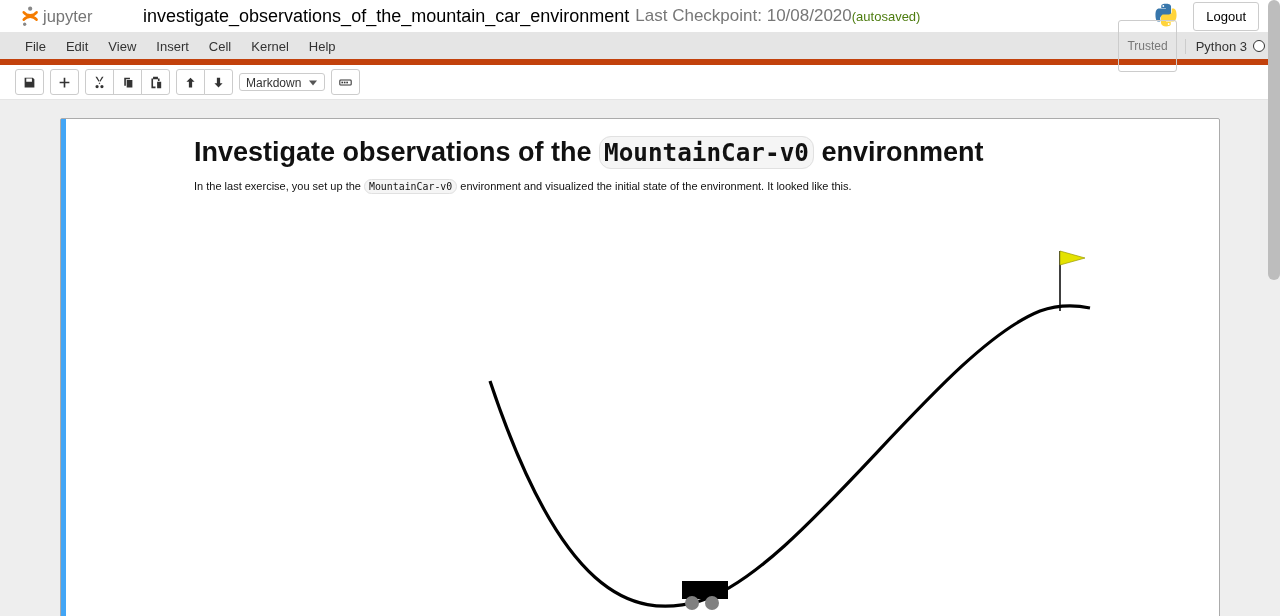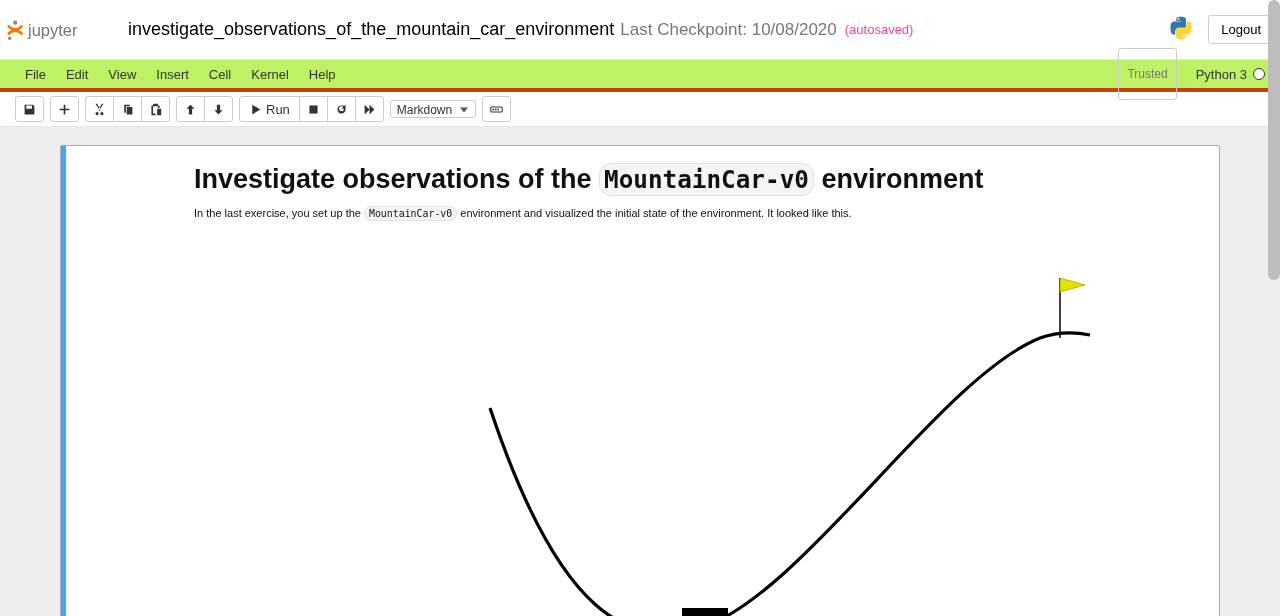--- a/index.html
+++ b/index.html
@@ -5,46 +5,45 @@
     * { box-sizing: border-box; margin: 0; padding: 0; }
     body {
       font-family: "Helvetica Neue", Helvetica, Arial, sans-serif;
       font-size: 13px;
       background: #fff;
       color: #000;
       overflow-x: hidden;
     }
     
     .header {
-      height: 60px;
-      display: flex;
-      align-items: center;
-      padding: 0 6px;
+      height: 33px;
+      display: flex;
+      align-items: center;
+      padding: 0 21px;
       border-bottom: 1px solid #e5e5e5;
       background: #fff;
     }
     .logo {
       display: flex;
       align-items: center;
       margin-right: 12px;
     }
     .logo svg { width: 110px; height: 28px; }
     .notebook-name {
       font-size: 18px;
       color: #000;
       margin-right: 6px;
     }
     .checkpoint {
       color: #777;
       font-size: 17px;
     }
     .autosave {
-      color: #ec4899;
-      font-size: 13px;
-      margin-left: 8px;
+      color: #4d7c0f;
+      font-size: 13px;
     }
     .header-right {
       margin-left: auto;
       display: flex;
       align-items: center;
       gap: 14px;
     }
     .python-icon svg { width: 26px; height: 26px; }
     .logout-btn {
       border: 1px solid #ccc;
@@ -53,22 +52,22 @@
       padding: 6px 12px;
       font-size: 13px;
       cursor: pointer;
     }
     
     .menubar {
       display: flex;
       align-items: center;
       padding: 0 15px;
       height: 32px;
-      background: #bef264;
-      border-bottom: 4px solid #c2410c;
+      background: #e5e5e5;
+      border-bottom: 6px solid #c2410c;
     }
     .menubar .menu-item {
       padding: 6px 10px;
       font-size: 13px;
       color: #333;
       cursor: pointer;
     }
     .menubar-right {
       margin-left: auto;
       display: flex;
@@ -286,43 +285,20 @@
       <svg viewBox="0 0 16 16">
           <path fill="#333" d="M8 2l5 5H10v7H6V7H3l5-5z"></path>
         </svg>
     </button>
     <button class="toolbtn">
       <svg viewBox="0 0 16 16">
           <path fill="#333" d="M8 14L3 9h3V2h4v7h3l-5 5z"></path>
         </svg>
     </button>
   </div>
-  <div class="btn-group">
-    <button class="toolbtn run-btn">
-      <svg viewBox="0 0 16 16">
-          <path fill="#333" d="M4 2l10 6-10 6V2z"></path>
-        </svg>
-      <span>Run</span>
-    </button>
-    <button class="toolbtn">
-      <svg viewBox="0 0 16 16">
-          <rect x="3" y="3" width="10" height="10" fill="#333"></rect>
-        </svg>
-    </button>
-    <button class="toolbtn">
-      <svg viewBox="0 0 16 16">
-          <path fill="#333" d="M8 3a5 5 0 1 0 4.9 4H11a3 3 0 1 1-.9-2.1L8 7h5V2l-1.7 1.7A5 5 0 0 0 8 3z"></path>
-        </svg>
-    </button>
-    <button class="toolbtn">
-      <svg viewBox="0 0 16 16">
-          <path fill="#333" d="M2 2l6 6-6 6V2zm6 0l6 6-6 6V2z"></path>
-        </svg>
-    </button>
-  </div>
   <div class="select-wrap">
     <select class="celltype-select">
       <option>Markdown</option>
     </select>
   </div>
   <button class="toolbtn single">
     <svg viewBox="0 0 16 16">
         <rect x="1" y="5" width="14" height="6" rx="1" fill="none" stroke="#333" stroke-width="1.3"></rect>
         <rect x="3" y="7" width="2" height="2" fill="#333"></rect>
         <rect x="6" y="7" width="2" height="2" fill="#333"></rect>

